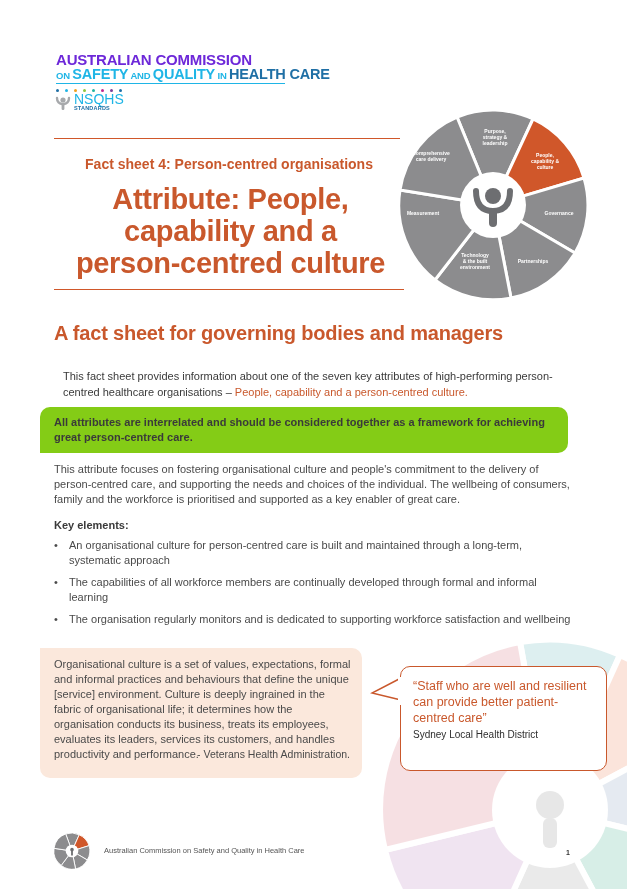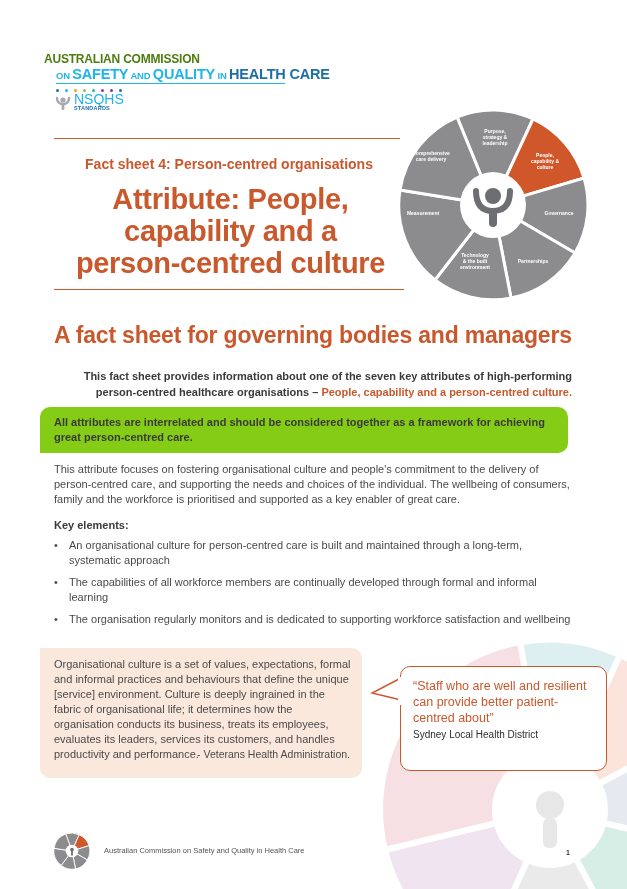--- a/index.html
+++ b/index.html
@@ -1,36 +1,36 @@
 <!DOCTYPE html>
 <html><head>
 <meta charset="utf-8">
 <style>
   html, body { margin:0; padding:0; }
   body { width:627px; height:889px; background:#ffffff; position:relative; overflow:hidden; font-family:"Liberation Sans", sans-serif; color:#3a3a3a; }
   .abs { position:absolute; }
   
-  .logo-line1 { left:44px; top:52px; font-size:12px; font-weight:bold; color:#4d7c0f; letter-spacing:-0.2px; line-height:15px; }
+  .logo-line1 { left:56px; top:52px; font-size:15px; font-weight:bold; color:#6d28d9; letter-spacing:-0.2px; line-height:15px; }
   .logo-line2 { left:56px; top:67px; font-size:14.5px; font-weight:bold; color:#1fb5e6; letter-spacing:-0.2px; line-height:15px; white-space:nowrap; }
   .logo-line2 .sm { font-size:9.5px; }
   .logo-line2 .dk { color:#1f6fa5; }
   .logo-rule { left:56px; top:83px; width:229px; height:1px; background:#1fb5e6; }
   .dots { left:56px; top:89px; display:flex; gap:6px; }
   .dots span { width:3px; height:3px; border-radius:50%; display:block; }
   .nsqhs-icon { left:55px; top:96px; width:16px; height:15px; }
   .nsqhs-text { left:74px; top:94px; font-size:14px; color:#1fb5e6; line-height:11px; }
   .nsqhs-sub { left:74px; top:105px; font-size:5.5px; color:#1f6fa5; font-weight:bold; letter-spacing:0.2px; }
   
   .rule-top { left:54px; top:138px; width:346px; height:1px; background:#d0572a; }
   .rule-bot { left:54px; top:289px; width:350px; height:1px; background:#d0572a; }
   .factsheet-label { left:54px; top:156px; width:350px; text-align:center; font-size:14px; color:#c9582c;font-weight:bold; }
   .title { left:48px; top:183px; width:365px; text-align:center; font-size:29px; line-height:32px; color:#c9582c; font-weight:bold; letter-spacing:-0.3px; }
   .wheel { left:398px; top:110px; width:190px; height:190px; }
-  .subtitle { left:54px; top:322px; font-size:23px; color:#c9582c; font-weight:bold; letter-spacing:-0.2px; }
-  .intro { left:52px; top:368px; width:520px; font-size:11px; line-height:16px; color:#3a3a3a; font-weight:bold;text-align:right; }
+  .subtitle { left:54px; top:322px; font-size:20px; color:#c9582c; font-weight:bold; letter-spacing:-0.2px; }
+  .intro { left:63px; top:368px; width:520px; font-size:11px; line-height:16px; color:#3a3a3a; font-weight:normal; }
   .intro .hl { color:#c9582c; }
   .callout1 { left:40px; top:407px; width:528px; height:46px; background:#84cc16; border-radius:0 0 10px 10px; }
   .callout1 p { margin:0; position:absolute; left:14px; top:8px; width:500px; font-size:11px; line-height:15px; color:#3a3a3a; font-weight:bold; }
   .body-para { left:54px; top:462px; width:520px; font-size:11px; line-height:15px; color:#4a4a4a; }
   .key-heading { left:54px; top:519px; font-size:11px; font-weight:bold; color:#3a3a3a; }
   .bullets { left:54px; top:538px; width:520px; margin:0; padding:0; list-style:none; }
   .bullets li { position:relative; padding-left:15px; font-size:11px; line-height:15px; color:#4a4a4a; margin-bottom:7px; }
   .bullets li .b { position:absolute; left:0; top:0; }
   .quote-box { left:40px; top:648px; width:322px; height:130px; background:#fbe8dc; border-radius:0 10px 10px 10px; }
   .quote-text { left:54px; top:657px; width:300px; font-size:11px; line-height:15px; color:#4a4a4a; }
@@ -142,21 +142,21 @@
   <div>- Veterans Health Administration.</div>
 </div>
 
 <svg class="abs speech-tail" viewBox="0 0 40 30">
   <path d="M31,2 L2,17 L31,24" fill="#fff" stroke="#c9582c" stroke-width="1.5"></path>
 </svg>
 <div class="abs speech"></div>
 <svg class="abs" style="left:398px;top:677px;width:6px;height:28px;">
     <rect x="0" y="0" width="6" height="28" fill="#fff"></rect>
   </svg>
-<div class="abs speech-quote">“Staff who are well and resilient can provide better patient-centred about”</div>
+<div class="abs speech-quote">“Staff who are well and resilient can provide better patient-centred care”</div>
 <div class="abs speech-attr">
   <div>Sydney Local Health District</div>
 </div>
 
 <svg class="abs footer-logo" viewBox="-20 -20 40 40">
   <g stroke="#fff" stroke-width="1">
     <path d="M0,0 L-7,-19 A20,20 0 0 1 8,-18 Z" fill="#8c8c8e"></path>
     <path d="M0,0 L8,-18 A20,20 0 0 1 19,-6 Z" fill="#d0572a"></path>
     <path d="M0,0 L19,-6 A20,20 0 0 1 17,10 Z" fill="#8c8c8e"></path>
     <path d="M0,0 L17,10 A20,20 0 0 1 4,20 Z" fill="#8c8c8e"></path>

